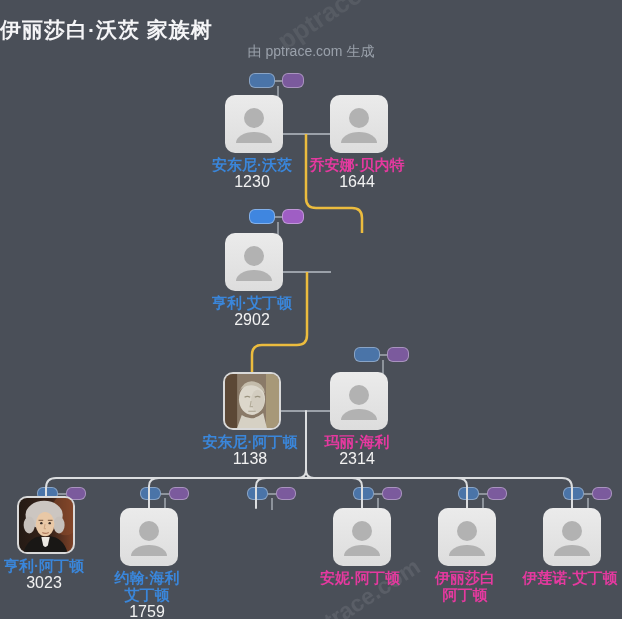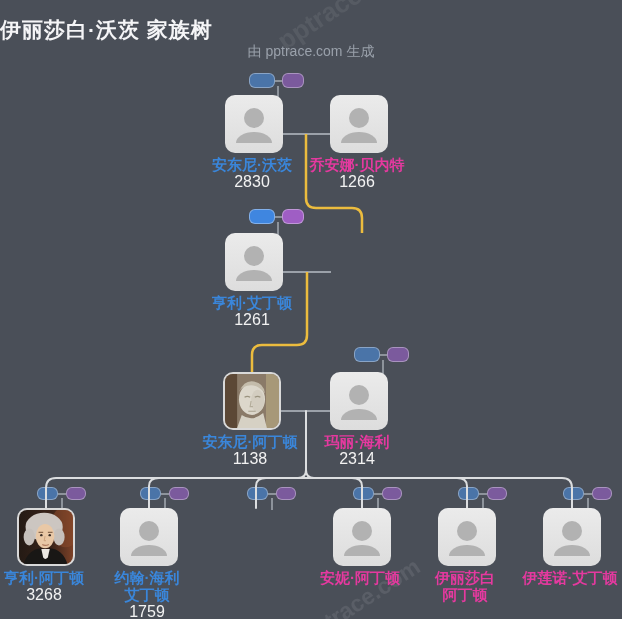--- a/index.html
+++ b/index.html
@@ -142,46 +142,46 @@
 
   <div class="person male" style="left:225px;top:95px">
     <div class="card">
       <svg viewBox="0 0 58 58">
         <circle cx="29" cy="23" r="10" fill="#b2b2b2"></circle>
         <path d="M11,48 A18,11 0 0 1 47,48 Z" fill="#b2b2b2"></path>
       </svg>
     </div>
     <div class="plabel">
       <div class="pname">安东尼·沃茨</div>
-      <div class="pyear">2830</div>
+      <div class="pyear">1230</div>
     </div>
   </div>
   <div class="person female" style="left:330px;top:95px">
     <div class="card">
       <svg viewBox="0 0 58 58">
         <circle cx="29" cy="23" r="10" fill="#b2b2b2"></circle>
         <path d="M11,48 A18,11 0 0 1 47,48 Z" fill="#b2b2b2"></path>
       </svg>
     </div>
     <div class="plabel">
       <div class="pname">乔安娜·贝内特</div>
-      <div class="pyear">1266</div>
+      <div class="pyear">1644</div>
     </div>
   </div>
 
   <div class="person male" style="left:225px;top:233px">
     <div class="card">
       <svg viewBox="0 0 58 58">
         <circle cx="29" cy="23" r="10" fill="#b2b2b2"></circle>
         <path d="M11,48 A18,11 0 0 1 47,48 Z" fill="#b2b2b2"></path>
       </svg>
     </div>
     <div class="plabel">
       <div class="pname">亨利·艾丁顿</div>
-      <div class="pyear">1261</div>
+      <div class="pyear">2902</div>
     </div>
   </div>
 
   <div class="person male" style="left:223px;top:372px">
     <div class="card photo">
       <svg viewBox="0 0 58 58">
         <rect width="58" height="58" fill="#8a7a68"></rect>
         <rect x="0" width="13" height="58" fill="#5c4836"></rect>
         <rect x="44" width="14" height="58" fill="#a79878"></rect>
         <ellipse cx="29" cy="27" rx="14" ry="17" fill="#dcd7cb"></ellipse>
@@ -204,21 +204,21 @@
         <circle cx="29" cy="23" r="10" fill="#b2b2b2"></circle>
         <path d="M11,48 A18,11 0 0 1 47,48 Z" fill="#b2b2b2"></path>
       </svg>
     </div>
     <div class="plabel">
       <div class="pname">玛丽·海利</div>
       <div class="pyear">2314</div>
     </div>
   </div>
 
-  <div class="person male" style="left:17px;top:508px">
+  <div class="person male" style="left:17px;top:496px">
     <div class="card photo">
       <svg viewBox="0 0 58 58">
         <defs>
           <linearGradient id="pbg" x1="0" y1="0" x2="1" y2="0">
             <stop offset="0" stop-color="#241a14"></stop>
               <stop offset="0.6" stop-color="#3a241a"></stop>
             <stop offset="1" stop-color="#7c4127"></stop>
           </linearGradient>
         </defs>
         <rect width="58" height="58" fill="url(#pbg)"></rect>
@@ -231,21 +231,21 @@
         <circle cx="33" cy="27" r="1.3" fill="#3a2e28"></circle>
         <path d="M21,24 h5 M31,24 h5" stroke="#8a6a50" stroke-width="1.2"></path>
         <path d="M28,28 l-1,5 h2" stroke="#caa07c" stroke-width="1" fill="none"></path>
         <path d="M25,37 q3,2 7,0" stroke="#b07a5e" stroke-width="1.3" fill="none"></path>
         <path d="M5,58 Q10,42 24,41 L28,45 L33,41 Q47,42 52,58 Z" fill="#191715"></path>
         <path d="M24,42 h9 l-2,9 q-3,3 -5,0 Z" fill="#ece8e2"></path>
       </svg>
     </div>
     <div class="plabel">
       <div class="pname">亨利·阿丁顿</div>
-      <div class="pyear">3268</div>
+      <div class="pyear">3023</div>
     </div>
   </div>
   <div class="person male" style="left:120px;top:508px">
     <div class="card">
       <svg viewBox="0 0 58 58">
         <circle cx="29" cy="23" r="10" fill="#b2b2b2"></circle>
         <path d="M11,48 A18,11 0 0 1 47,48 Z" fill="#b2b2b2"></path>
       </svg>
     </div>
     <div class="plabel">

